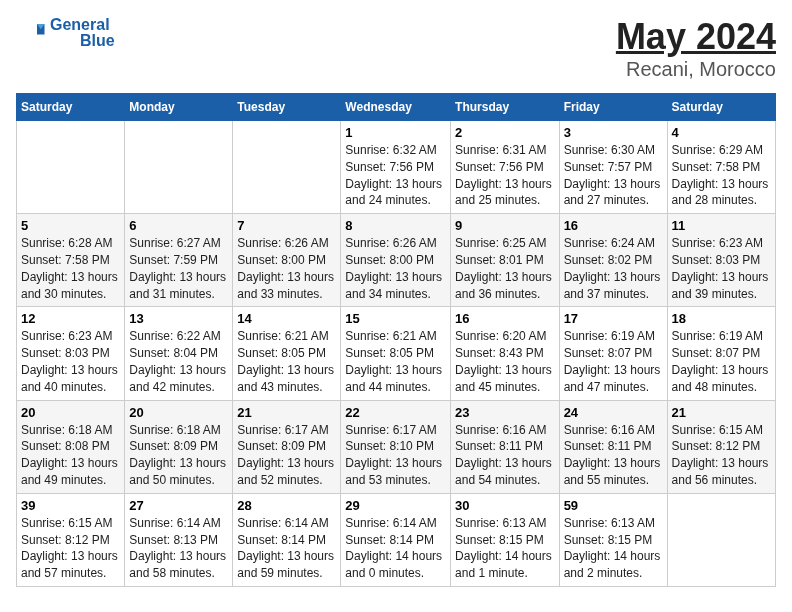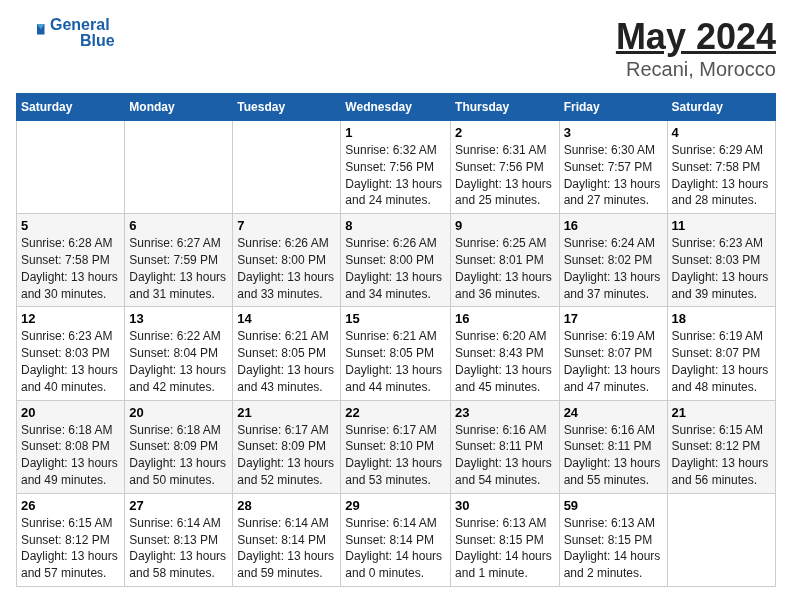--- a/index.html
+++ b/index.html
@@ -294,21 +294,21 @@
         <td>
           <span class="day-num">21</span>
           <div class="day-info" style="white-space: pre-line;">Sunrise: 6:15 AM
 Sunset: 8:12 PM
 Daylight: 13 hours
 and 56 minutes.</div>
         </td>
       </tr>
       <tr>
         <td>
-          <span class="day-num">26</span>
+          <span class="day-num">39</span>
           <div class="day-info" style="white-space: pre-line;">Sunrise: 6:15 AM
 Sunset: 8:12 PM
 Daylight: 13 hours
 and 57 minutes.</div>
         </td>
         <td>
           <span class="day-num">27</span>
           <div class="day-info" style="white-space: pre-line;">Sunrise: 6:14 AM
 Sunset: 8:13 PM
 Daylight: 13 hours

